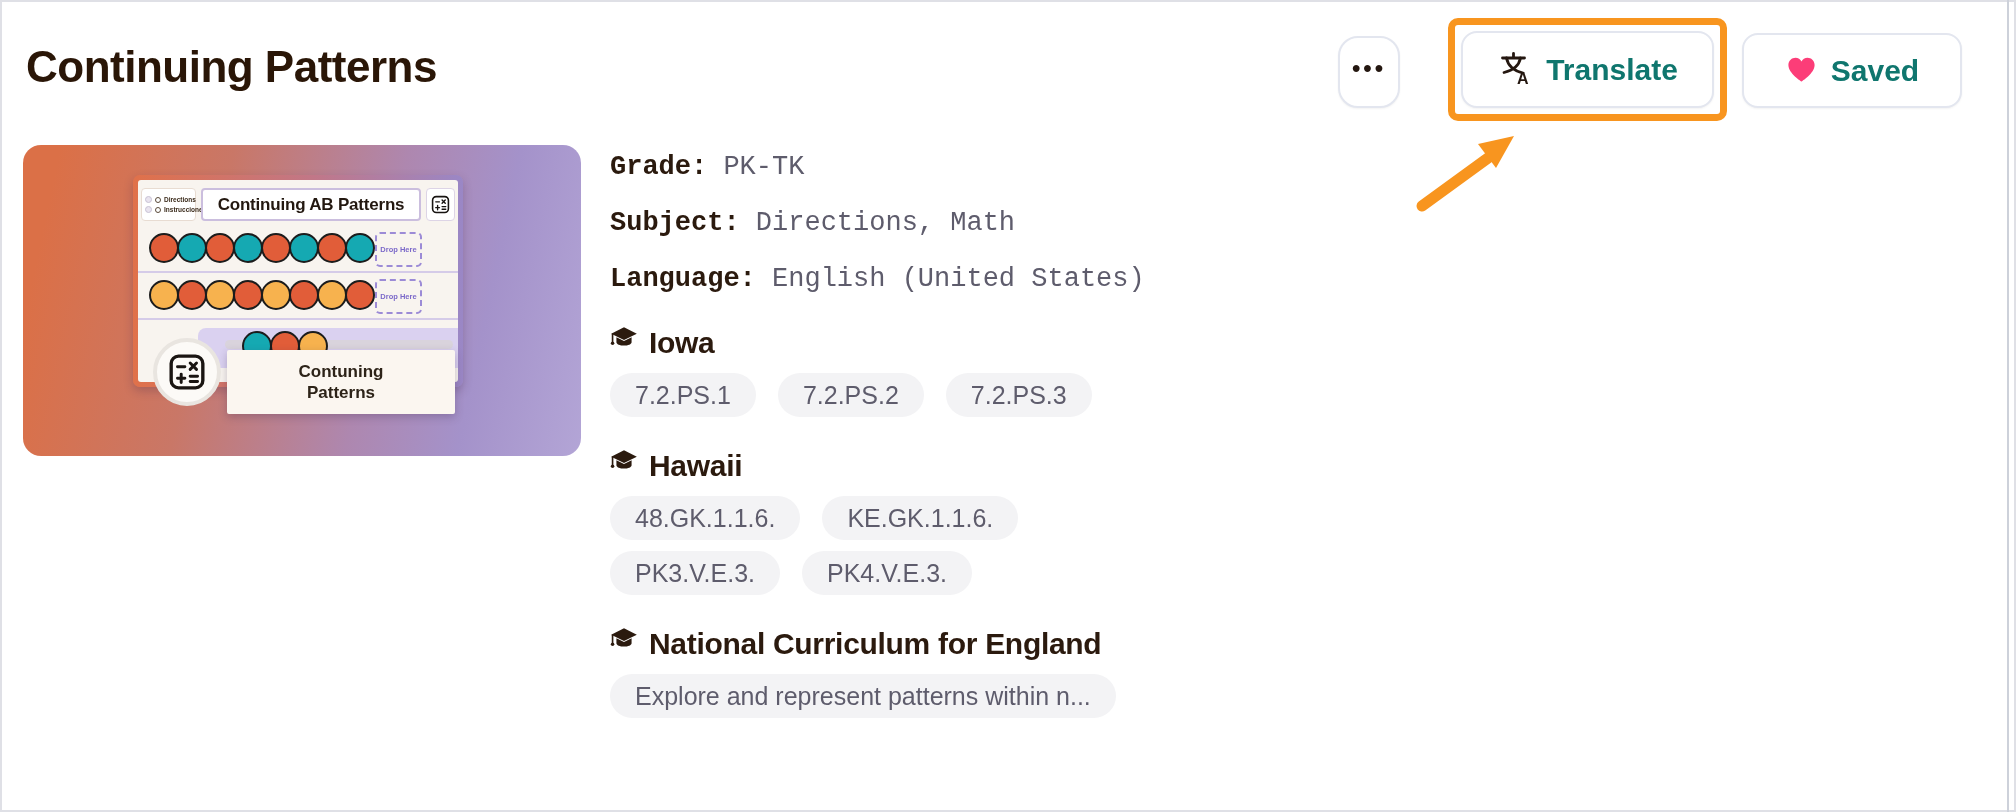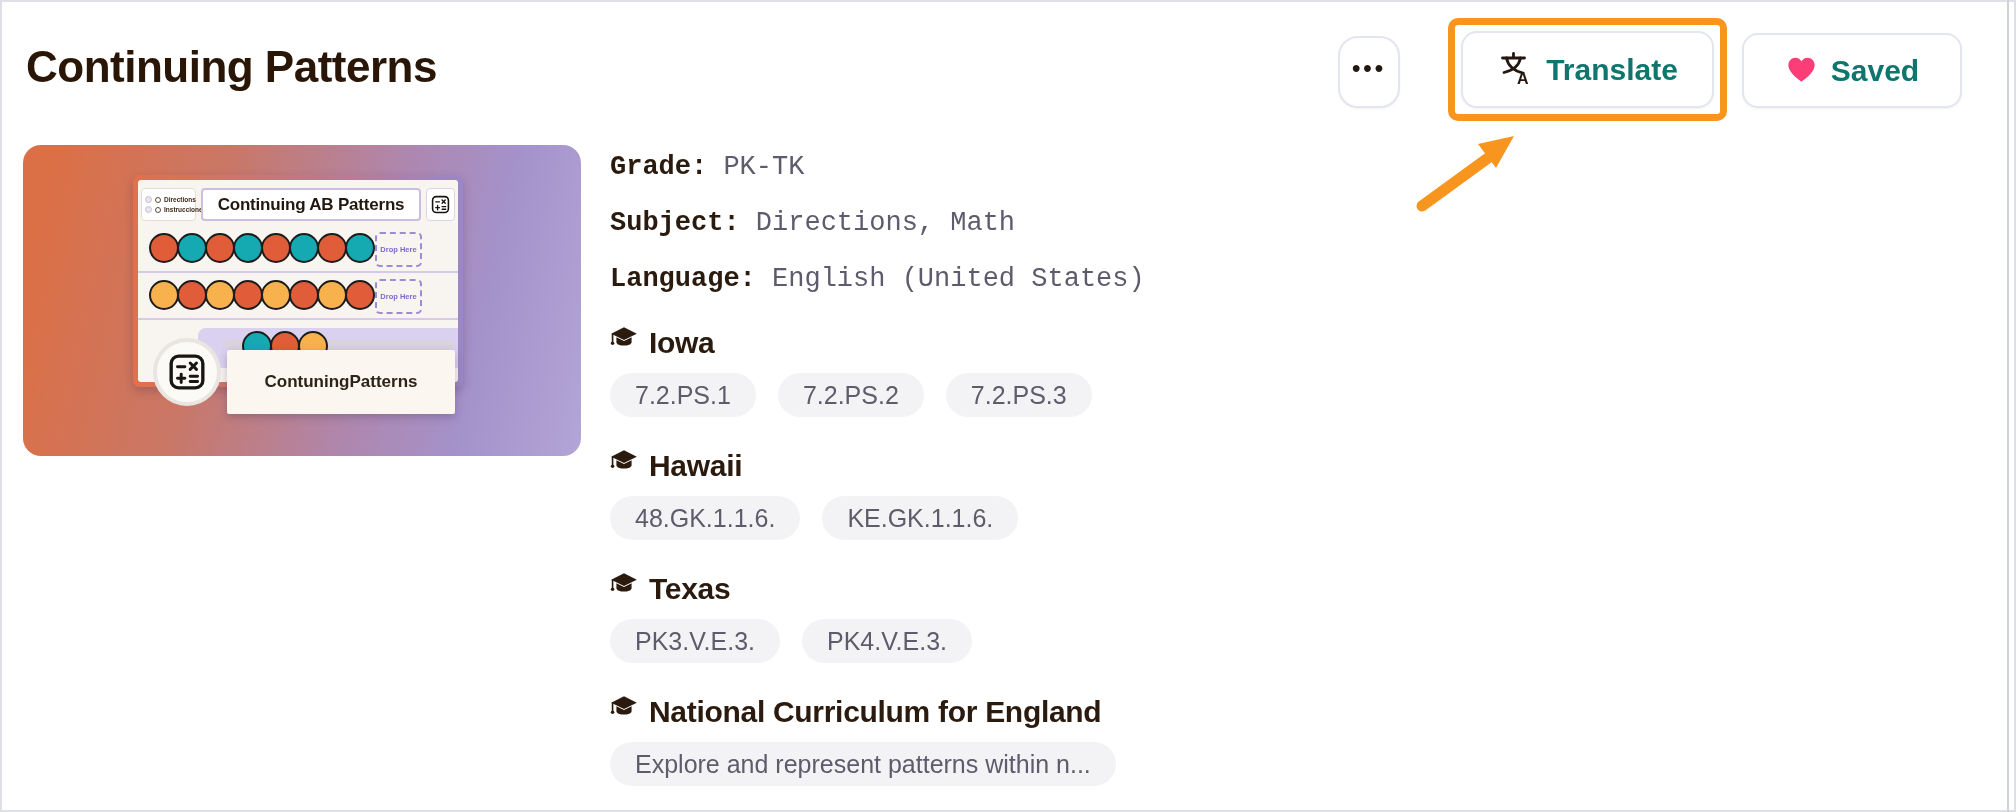--- a/index.html
+++ b/index.html
@@ -63,21 +63,21 @@
   .graybar { position:absolute; left:87px; top:160px; width:228px; height:9px; background:#D9D3DC; border-radius:5px; z-index:3; }
   .tray .dots-row { z-index:4; }
   .thumb-badge {
     position:absolute; left:130px; top:193px; width:68px; height:68px; border-radius:50%;
     background:#FCFAF7; border:4px solid #E9E5E0; z-index:6;
     display:flex; align-items:center; justify-content:center;
   }
   .thumb-caption {
     position:absolute; left:204px; top:205px; width:228px; height:64px; background:#FBF6F0;
     z-index:5; border-radius:2px; box-shadow:0 3px 9px rgba(60,40,80,.28);
-    display:flex; flex-direction:row; align-items:center; justify-content:center;
+    display:flex; flex-direction:column; align-items:center; justify-content:center;
   }
   .thumb-caption span { font-size:17px; font-weight:800; color:#2D2318; line-height:1.25; }
 
   
   .details { position:absolute; left:610px; top:152px; width:780px; }
   .field-row { font-size:27px; line-height:30px; margin-bottom:26px;font-family:Liberation Mono, monospace; }
   .field-label { font-weight:800; color:#2B1A0E; }
   .field-value { font-weight:400; color:#5E5C6C; }
   .std-heading { display:flex; align-items:flex-start; gap:11px; margin-top:32px; height:36px; }
   .std-heading .region { font-size:30px; font-weight:800; color:#2B1A0E; letter-spacing:-0.3px; }
@@ -244,41 +244,32 @@
         <path d="M2.2 6.8v6.2" stroke="#2B1A0E" stroke-width="1.4" stroke-linecap="round"></path>
         <circle cx="2.2" cy="14.6" r="1.5" fill="#2B1A0E"></circle>
       </svg>
       <span class="region">Hawaii</span>
     </div>
     <div class="pill-row">
       <span class="pill">48.GK.1.1.6.</span>
       <span class="pill">KE.GK.1.1.6.</span>
     </div>
 
+    <div class="pill-row">
+      <span class="pill">PK3.V.E.3.</span>
+      <span class="pill">PK4.V.E.3.</span>
+    </div>
+
     <div class="std-heading">
       <svg width="28" height="24" viewBox="0 0 24 20">
         <path d="M12 0.8 23 6.3 12 11.8 1 6.3Z" fill="#2B1A0E"></path>
         <path d="M5.5 9.3v4.3c0 1.7 3 2.9 6.5 2.9s6.5-1.2 6.5-2.9V9.3L12 12.5Z" fill="#2B1A0E"></path>
         <path d="M2.2 6.8v6.2" stroke="#2B1A0E" stroke-width="1.4" stroke-linecap="round"></path>
         <circle cx="2.2" cy="14.6" r="1.5" fill="#2B1A0E"></circle>
       </svg>
-      <span class="region">Texas</span>
-    </div>
-    <div class="pill-row">
-      <span class="pill">PK3.V.E.3.</span>
-      <span class="pill">PK4.V.E.3.</span>
-    </div>
-
-    <div class="std-heading">
-      <svg width="28" height="24" viewBox="0 0 24 20">
-        <path d="M12 0.8 23 6.3 12 11.8 1 6.3Z" fill="#2B1A0E"></path>
-        <path d="M5.5 9.3v4.3c0 1.7 3 2.9 6.5 2.9s6.5-1.2 6.5-2.9V9.3L12 12.5Z" fill="#2B1A0E"></path>
-        <path d="M2.2 6.8v6.2" stroke="#2B1A0E" stroke-width="1.4" stroke-linecap="round"></path>
-        <circle cx="2.2" cy="14.6" r="1.5" fill="#2B1A0E"></circle>
-      </svg>
       <span class="region">National Curriculum for England</span>
     </div>
     <div class="pill-row">
       <span class="pill">Explore and represent patterns within n...</span>
     </div>
   </div>
 
   <div class="edge-divider"></div>
 </div>
 

